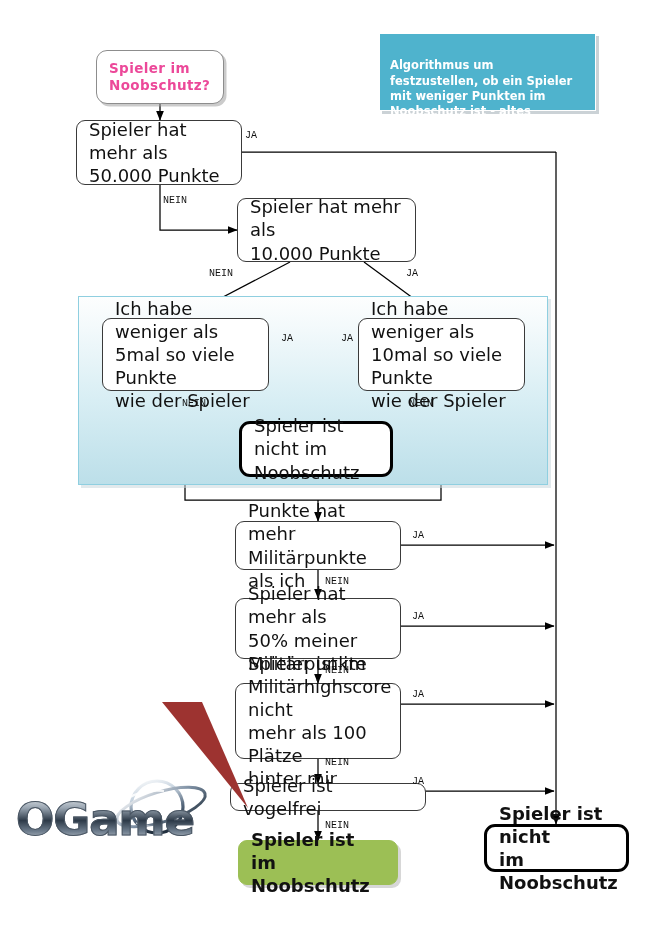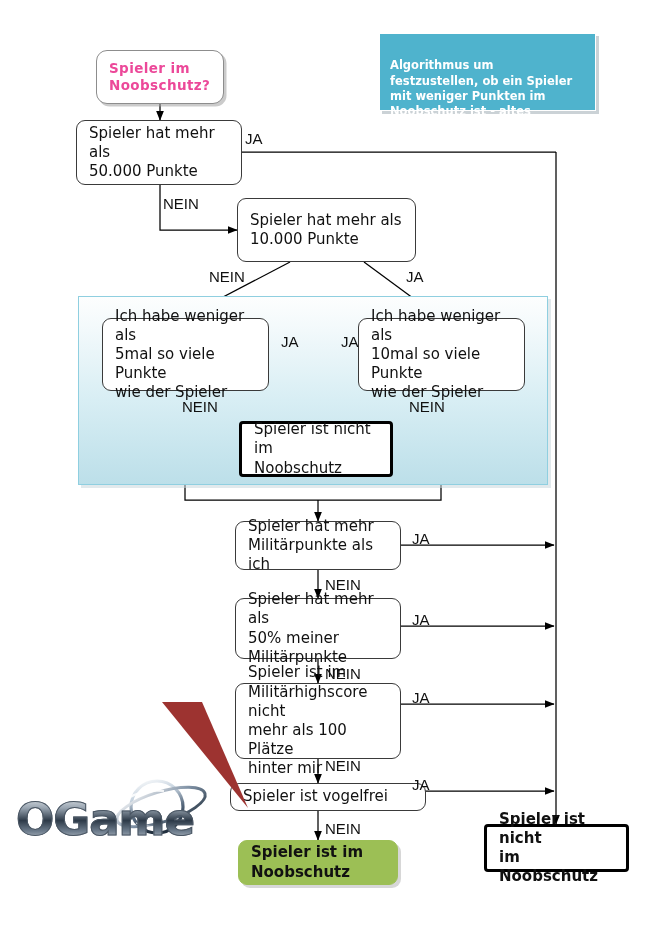--- a/index.html
+++ b/index.html
@@ -14,36 +14,36 @@
   #wires{position:absolute;left:0;top:0;width:650px;height:940px;}
 
   
   .node{
     position:absolute;box-sizing:border-box;
     display:flex;align-items:center;
     background:#ffffff;
     border:1px solid #3c3c3c;
     border-radius:9px;
     padding:6px 12px;
-    font-size:15px;line-height:1.28;color:#111;
+    font-size:18px;line-height:1.28;color:#111;
     z-index:5;
   }
   .node .txt{display:block;white-space:pre-line;}
 
   
   .node.start{
     border:1.4px solid #8d8d8d;border-radius:11px;
     color:#ec4899;font-weight:bold;font-size:13.5px;
     letter-spacing:.4px;
     box-shadow:2.5px 2.5px 0 rgba(160,160,160,.55);
   }
   
   .node.plain{border:1.1px solid #3a3a3a;}
   
-  .node.heavy{border:3px solid #000;border-radius:4px;}
+  .node.heavy{border:3px solid #000;border-radius:11px;}
   .node.heavy.bold .txt{font-weight:bold;}
   
   .node.green{
     background:#9cbf55;border:1px solid #9cbf55;border-radius:9px;
     font-weight:bold;color:#111;
     box-shadow:3px 3px 0 rgba(205,205,205,.8);
   }
 
   
   #title-banner{
@@ -59,22 +59,22 @@
   #group-region{
     position:absolute;left:78px;top:296px;width:468px;height:187px;
     background:linear-gradient(to bottom,#fdfefe 0%,#f2f9fb 18%,#d8eef4 55%,#bcdfe9 100%);
     border:1px solid #8fcfe0;
     box-shadow:3px 3px 0 rgba(200,215,220,.55);
     z-index:1;
   }
 
   
   .elabel{
-    position:absolute;font-size:15px;color:#111;z-index:7;
-    font-family:Liberation Sans, sans-serif;
+    position:absolute;font-size:10px;color:#111;z-index:7;
+    font-family:Liberation Mono, monospace;
     white-space:nowrap;background:transparent;
   }
 
   
   #callout{
     position:absolute;left:44px;top:531px;width:175px;height:185px;
     background:#9d3330;border-radius:16px;
     color:#ffffff;font-size:10.8px;line-height:1.37;
     padding:13px 14px;box-sizing:border-box;white-space:pre-line;
     z-index:9;
@@ -176,21 +176,21 @@
 10mal so viele Punkte
 wie der Spieler</span>
   </div>
 
   <div class="node heavy" style="left:239px;top:421px;width:154px;height:56px;">
     <span class="txt">Spieler ist nicht im
 Noobschutz</span>
   </div>
 
   <div class="node plain" style="left:235px;top:521px;width:166px;height:49px;">
-    <span class="txt">Spieler hat mehr
+    <span class="txt">Punkte hat mehr
 Militärpunkte als ich</span>
   </div>
 
   <div class="node plain" style="left:235px;top:598px;width:166px;height:61px;">
     <span class="txt">Spieler hat mehr als
 50% meiner Militärpunkte</span>
   </div>
 
   <div class="node plain" style="left:235px;top:683px;width:166px;height:76px;">
     <span class="txt">Spieler ist im

